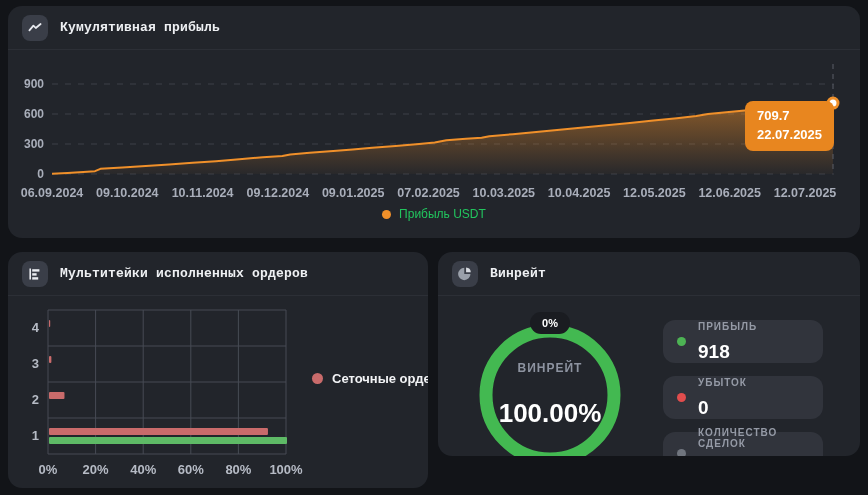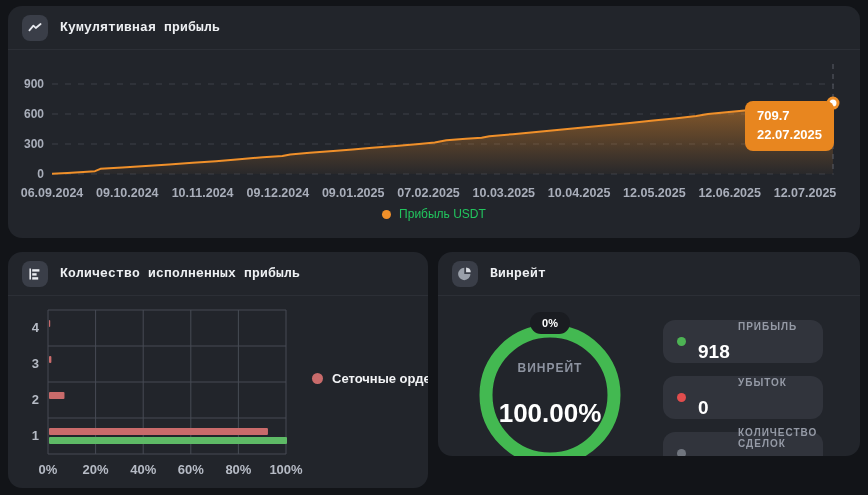--- a/index.html
+++ b/index.html
@@ -31,21 +31,21 @@
   .donut-wrap { position:relative; width:176px; height:184px; flex:0 0 auto; }
   .donut-center { position:absolute; left:0; top:0; width:176px; height:184px; display:flex; flex-direction:column; align-items:center; justify-content:center; }
   .donut-label { color:#8d93a0; font-size:12px; letter-spacing:1px; font-weight:600; }
   .donut-value { color:#fff; font-size:26px; font-weight:bold; margin-top:23px; }
   .badge { position:absolute; left:50%; transform:translateX(-50%); background:#1a1c21; color:#fff; font-size:11px; font-weight:bold; border-radius:12px; padding:5px 12px; z-index:2; }
   .badge-top { top:9px; }
   .badge-bottom { bottom:9px; }
   .stats-col { width:160px; margin:17px 0 0 25px; display:flex; flex-direction:column; gap:13px; }
   .stat-card { background:#31343c; border-radius:12px; height:43px; display:flex; align-items:center; padding:0 14px; gap:12px; }
   .stat-dot { width:9px; height:9px; border-radius:50%; flex:0 0 auto; }
-  .stat-label { color:#959aa6; font-size:10px; font-weight:600; letter-spacing:1px;margin-left:40px; }
+  .stat-label { color:#959aa6; font-size:10px; font-weight:600; letter-spacing:1px; }
   .stat-value { color:#fff; font-size:19px; font-weight:bold; margin-top:9px; }
 </style>
 </head>
 <body>
 
 <div class="page">
 
   <div class="panel" style="height:232px;">
     <div class="panel-header">
       <div class="icon-box">
@@ -103,21 +103,21 @@
     <div class="panel panel-orders">
       <div class="panel-header">
         <div class="icon-box">
           <svg width="16" height="16" viewBox="0 0 20 20">
               <line x1="4" y1="3" x2="4" y2="17" stroke="#e9ebf0" stroke-width="2"></line>
               <rect x="6.5" y="4" width="9" height="3" fill="#e9ebf0"></rect>
               <rect x="6.5" y="9" width="5.5" height="3" fill="#e9ebf0"></rect>
               <rect x="6.5" y="14" width="7.5" height="3" fill="#e9ebf0"></rect>
             </svg>
         </div>
-        <div class="panel-title">Количество исполненных прибыль</div>
+        <div class="panel-title">Мультитейки исполненных ордеров</div>
       </div>
       <div class="orders-body">
         <svg width="290" height="178" viewBox="0 0 290 178">
             <line x1="32" y1="8" x2="32" y2="152" stroke="#474b54" stroke-width="1"></line>
             <text x="32" y="172" text-anchor="middle" fill="#b6bbc5" font-size="13">0%</text>
             <line x1="79.6" y1="8" x2="79.6" y2="152" stroke="#474b54" stroke-width="1"></line>
             <text x="79.6" y="172" text-anchor="middle" fill="#b6bbc5" font-size="13">20%</text>
             <line x1="127.2" y1="8" x2="127.2" y2="152" stroke="#474b54" stroke-width="1"></line>
             <text x="127.2" y="172" text-anchor="middle" fill="#b6bbc5" font-size="13">40%</text>
             <line x1="174.8" y1="8" x2="174.8" y2="152" stroke="#474b54" stroke-width="1"></line>

